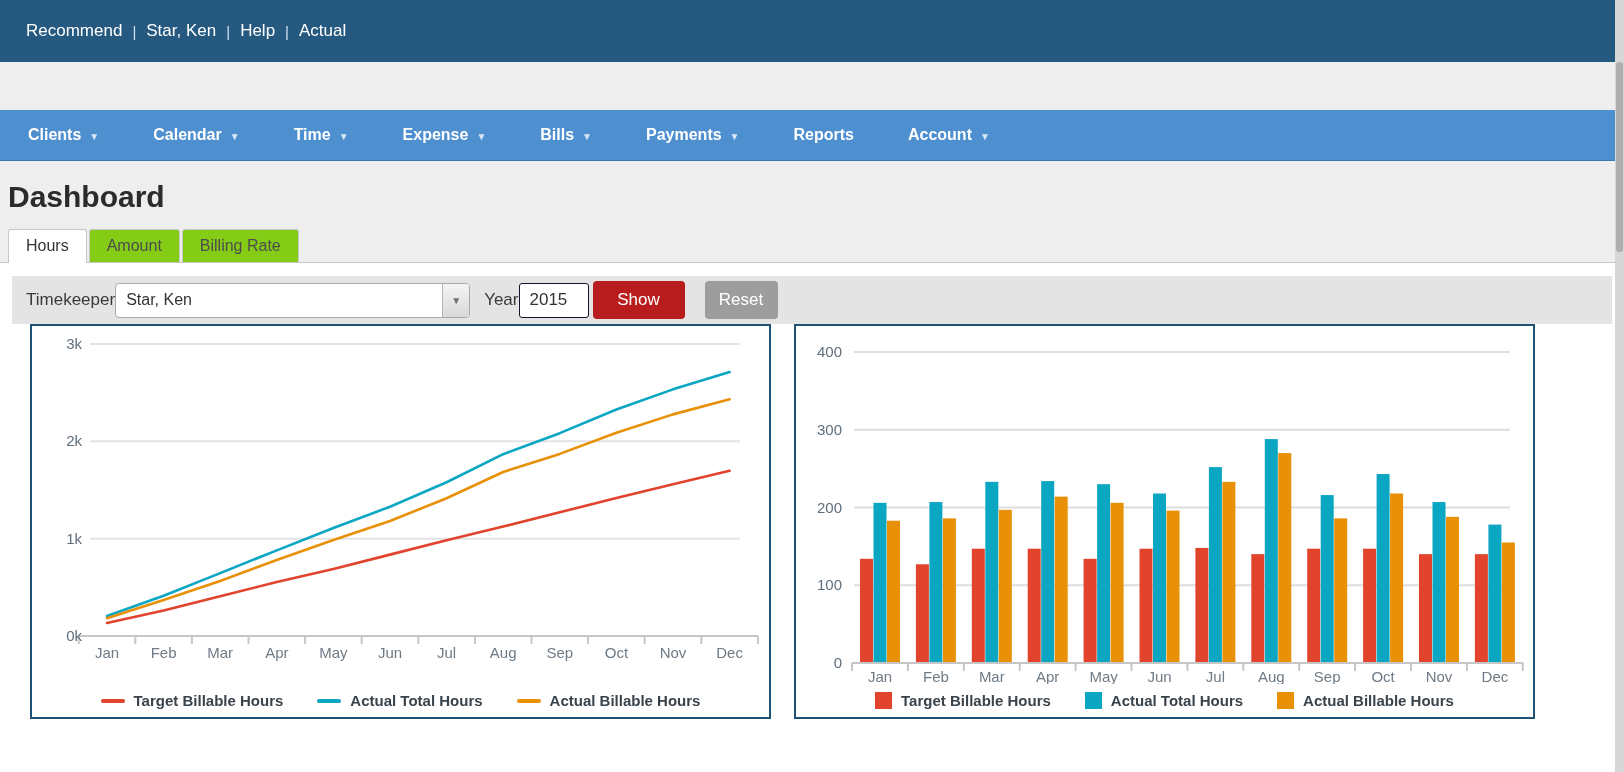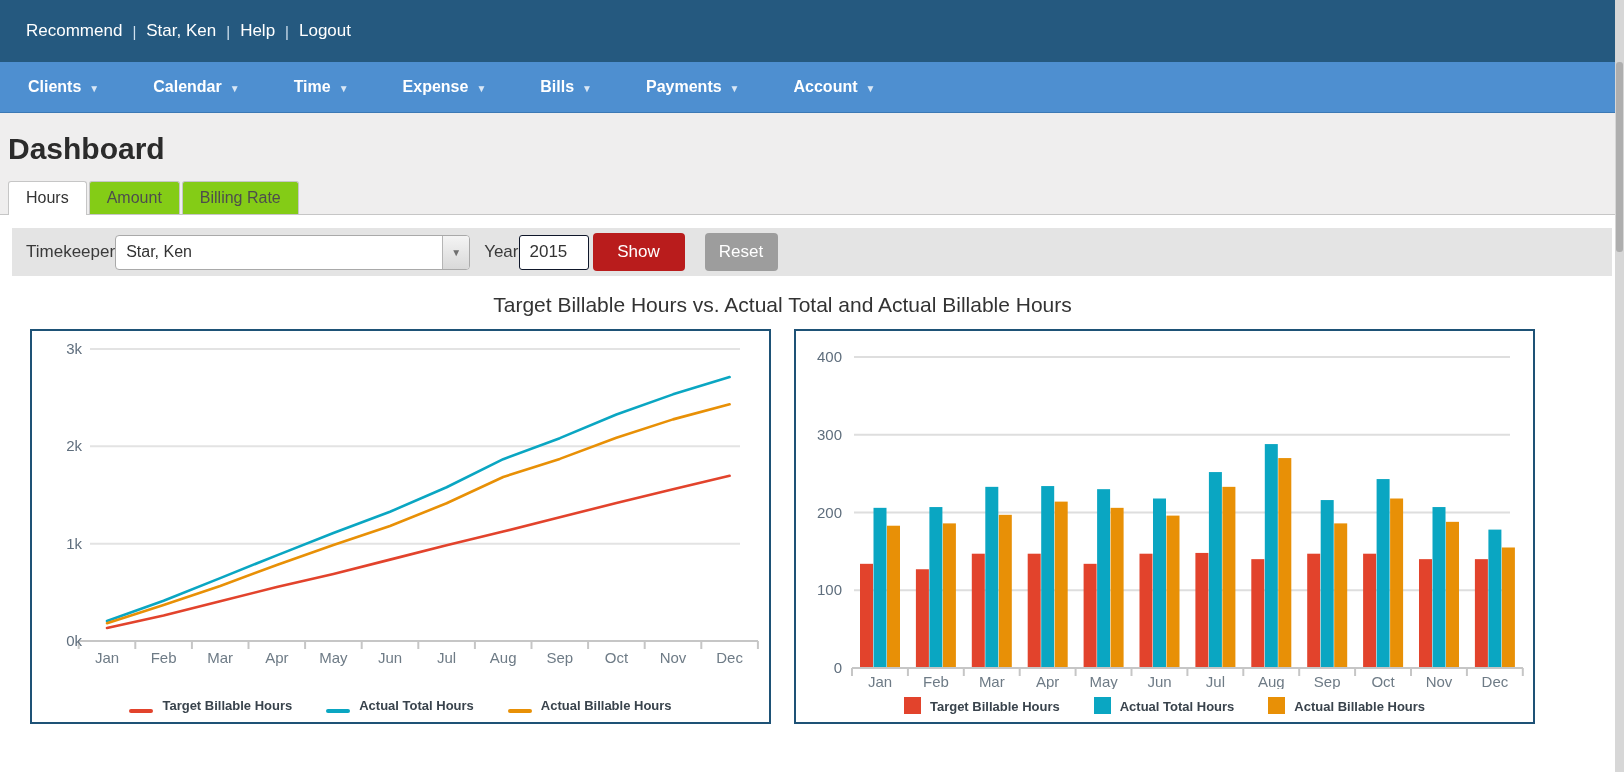--- a/index.html
+++ b/index.html
@@ -13,21 +13,21 @@
   .brand-text { font-size:30px; letter-spacing:.5px; color:#fff; font-weight:500; }
   .brand-text .b1 { color:#ffffff; }
   .brand-text .b2 { color:#4cb4e8; }
   .brand-text .sm { font-size:23px; }
   .header-links { display:flex; align-items:center; gap:10px; color:#fff; font-size:17px; }
   .header-links .sep { color:#cfe0ee; font-size:15px; }
   .hlink { color:#fff; cursor:pointer; }
 
   
   .nav-bar { height:51px; background:#4e8fd0; display:flex; align-items:center;
-    padding-left:28px; border-bottom:1px solid #3c79b5; }
+    padding-left:28px; border-bottom:1px solid #3c79b5;margin-top:48px; }
   .nav-item { color:#fff; font-size:16px; font-weight:bold; padding:0 27px;
     display:flex; align-items:center; gap:8px; cursor:pointer; height:100%; }
   .nav-item:first-child { padding-left:0; }
   .caret { font-size:10px; color:#d9e7f5; transform:translateY(1px); }
 
   
   .page-title { font-size:30px; color:#2b2b2b; font-weight:700; margin:19px 0 15px 8px; }
   .tab-row { display:flex; margin-left:8px; position:relative; z-index:2; }
   .tab { font-size:16px; padding:7px 17px; border:1px solid #c6c6c6; border-bottom:none;
     border-radius:3px 3px 0 0; margin-right:2px; cursor:pointer; color:#4d4d4d;
@@ -56,21 +56,21 @@
   .btn-reset { background:#9d9d9d; width:73px; margin-left:20px; }
 
   
   .chart-title { text-align:center; font-size:21px; color:#333; margin:17px 0 12px 0;
     width:1505px; margin-left:30px; }
   .charts-row { display:flex; gap:23px; margin-left:30px; width:1505px; }
   .chart-panel { flex:1; height:395px; background:#fff; border:2px solid #1e5276;
     display:flex; flex-direction:column; }
   .chart-panel svg { display:block; }
   .legend { flex:1; display:flex; align-items:center; justify-content:center; gap:34px; }
-  .legend-item { display:flex; align-items:flex-end; gap:9px; font-size:13px;
+  .legend-item { display:flex; align-items:center; gap:9px; font-size:15px;
     font-weight:bold; color:#39434c; }
   .swatch-line { width:24px; height:4px; border-radius:2px; }
   .swatch-square { width:17px; height:17px; }
 
   
   .scrollbar-track { position:fixed; top:0; right:0; width:9px; height:772px;
     background:#d7d7d7; }
   .scrollbar-thumb { position:absolute; top:62px; left:1px; width:7px; height:190px;
     background:#aeaeae; border-radius:3px; }
 </style>
@@ -78,21 +78,21 @@
 <body>
 
 <div class="top-header">
   <div class="header-links">
       <span class="hlink">Recommend</span>
       <span class="sep">|</span>
       <span class="hlink">Star, Ken</span>
       <span class="sep">|</span>
       <span class="hlink">Help</span>
       <span class="sep">|</span>
-      <span class="hlink">Logout</span>
+      <span class="hlink">Actual</span>
     </div>
 </div>
 
 <div class="nav-bar">
     <div class="nav-item">
       <span>Clients</span>
       <span class="caret">▼</span>
     </div>
     <div class="nav-item">
       <span>Calendar</span>
@@ -106,20 +106,23 @@
       <span>Expense</span>
       <span class="caret">▼</span>
     </div>
     <div class="nav-item">
       <span>Bills</span>
       <span class="caret">▼</span>
     </div>
     <div class="nav-item">
       <span>Payments</span>
       <span class="caret">▼</span>
+    </div>
+    <div class="nav-item">
+      <span>Reports</span>
     </div>
     <div class="nav-item">
       <span>Account</span>
       <span class="caret">▼</span>
     </div>
   </div>
 
 <h1 class="page-title">Dashboard</h1>
 
 <div class="tab-row">
@@ -135,21 +138,20 @@
     <div class="select-box">
       <span class="select-value">Star, Ken</span>
       <span class="select-arrow">▼</span>
     </div>
     <span class="filter-label" style="margin-left:14px">Year</span>
     <input class="year-input" value="2015" style="">
     <button class="btn btn-show">Show</button>
     <button class="btn btn-reset">Reset</button>
   </div>
 
-  <div class="chart-title">Target Billable Hours vs. Actual Total and Actual Billable Hours</div>
 
   <div class="charts-row">
     <div class="chart-panel">
       <svg id="line-svg" width="100%" height="358" viewBox="0 0 737 358" preserveAspectRatio="none">
           <g>
             <line x1="58" y1="212.67000000000002" x2="708" y2="212.67000000000002" stroke="#e3e3e3" stroke-width="2"></line>
             <line x1="58" y1="115.34" x2="708" y2="115.34" stroke="#e3e3e3" stroke-width="2"></line>
             <line x1="58" y1="18.00999999999999" x2="708" y2="18.00999999999999" stroke="#e3e3e3" stroke-width="2"></line>
           </g>
           <g>

